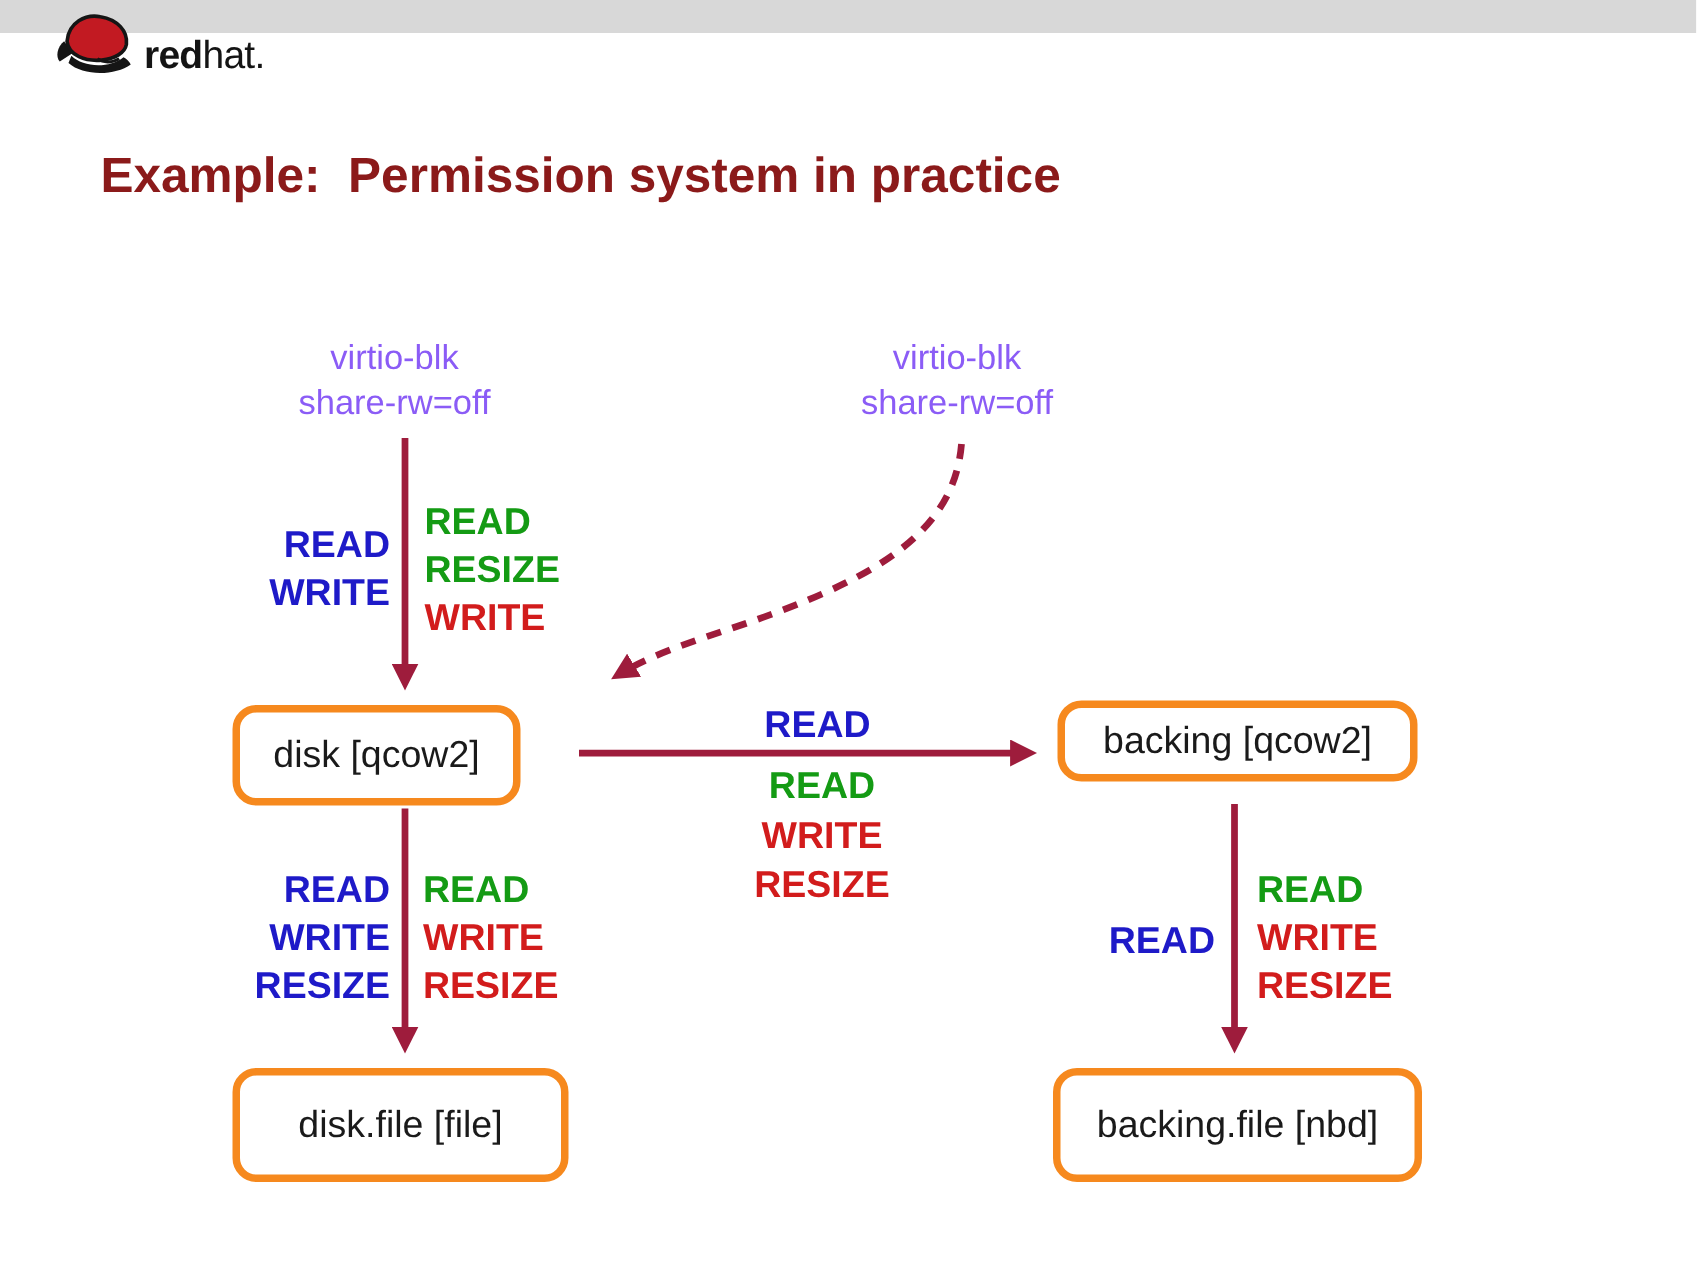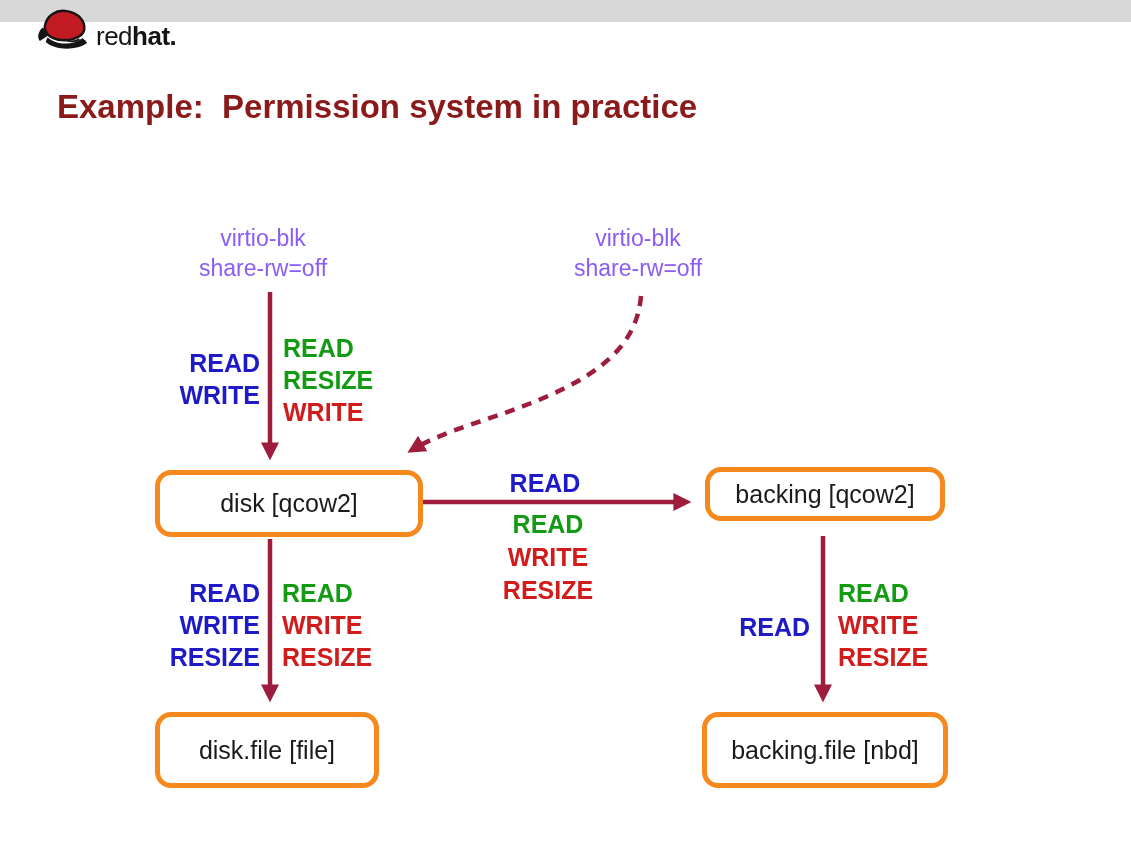--- a/index.html
+++ b/index.html
@@ -4,24 +4,24 @@
 <style>
   html,body{margin:0;padding:0;background:#ffffff;}
   .slide{
     position:relative;width:1131px;height:848px;background:#ffffff;overflow:hidden;
     font-family:"Liberation Sans", sans-serif;
   }
   .topbar{position:absolute;left:0;top:0;width:1131px;height:22px;background:#d8d8d8;}
   .logo{position:absolute;left:36px;top:6px;display:flex;align-items:flex-end;z-index:5;}
   .logo svg{display:block;}
   .brand{font-size:26px;color:#141414;letter-spacing:-0.5px;margin-left:4px;line-height:1;padding-bottom:2px;}
-  .brand .brand-red{font-weight:400;margin-top:24px;}
-  .brand .brand-rest{font-weight:700;}
+  .brand .brand-red{font-weight:700;margin-top:24px;}
+  .brand .brand-rest{font-weight:400;}
   .title{
-    position:absolute;left:57px;top:88px;margin:0;
+    position:absolute;left:57px;top:88px;margin:10px;
     font-size:33px;font-weight:700;color:#8b1a1a;white-space:pre-wrap;
   }
   .edges{position:absolute;left:0;top:0;z-index:1;}
   .node{
     position:absolute;z-index:2;background:#ffffff;
     border:5px solid #f6891e;border-radius:16px;
     display:flex;align-items:center;justify-content:center;
     font-size:25px;color:#1a1a1a;box-sizing:border-box;
   }
   .attach{
@@ -110,21 +110,21 @@
 
   <div class="stack align-r" style="left:690px;top:611px;width:120px;">
     <div class="perm c-blue">READ</div>
   </div>
   <div class="stack" style="left:838px;top:577px;width:150px;">
     <div class="perm c-green">READ</div>
     <div class="perm c-red">WRITE</div>
     <div class="perm c-red">RESIZE</div>
   </div>
 
-  <div class="node" style="left:155px;top:470px;width:268px;height:67px;">
+  <div class="node" style="left:155px;top:470px;width:192px;height:67px;">
     <span>disk [qcow2]</span>
   </div>
   <div class="node" style="left:705px;top:467px;width:240px;height:54px;">
     <span>backing [qcow2]</span>
   </div>
   <div class="node" style="left:155px;top:712px;width:224px;height:76px;">
     <span>disk.file [file]</span>
   </div>
   <div class="node" style="left:702px;top:712px;width:246px;height:76px;">
     <span>backing.file [nbd]</span>

